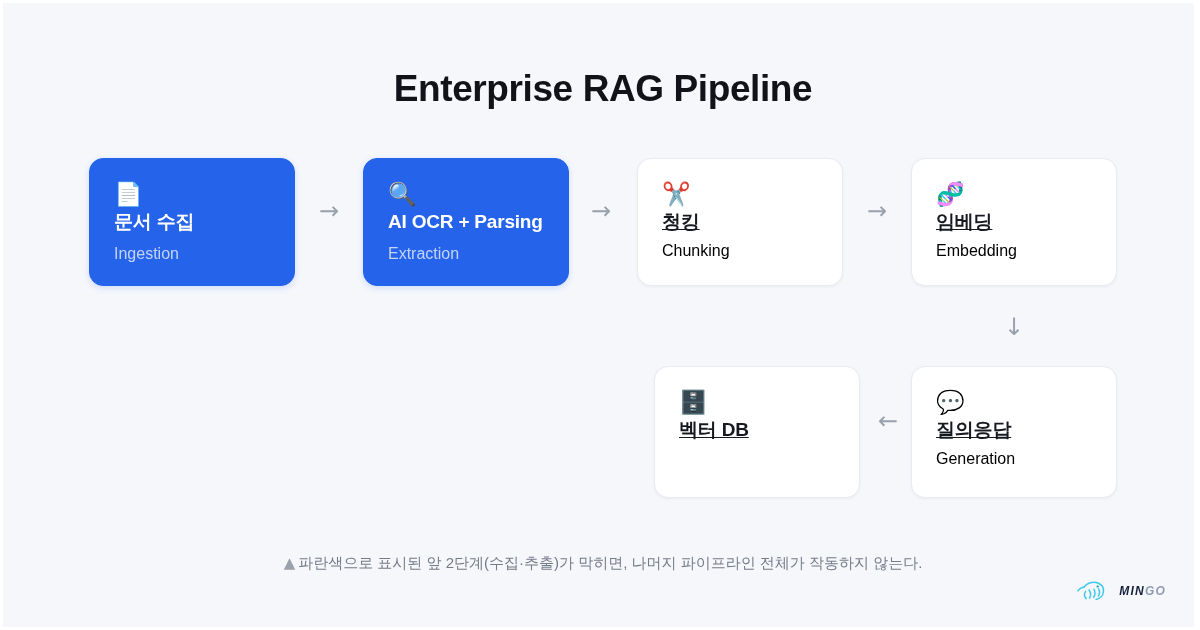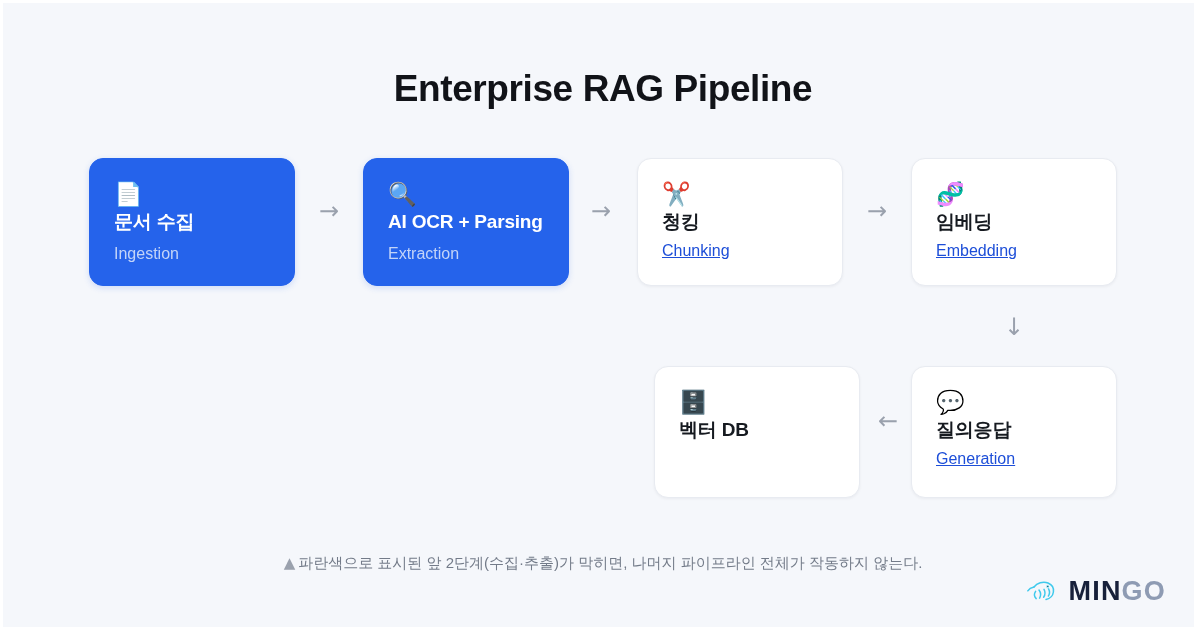--- a/index.html
+++ b/index.html
@@ -59,28 +59,28 @@
     height: 28px;
     display: block;
   }
   .card-title {
     font-size: 19px;
     font-weight: bold;
     line-height: 26px;
     letter-spacing: -0.2px;
   }
   .card.blue .card-title { color: #ffffff; }
-  .card.plain .card-title { color: #161a20; }
+  .card.plain .card-title { color: #161a20; text-decoration: underline; }
   .card-sub {
     margin-top: 5px;
     font-size: 16px;
     line-height: 22px;
   }
   .card.blue .card-sub { color: #c3d4f8; margin-top: 8px; }
-  .card.plain .card-sub { color: #1d4ed8; text-decoration: underline; }
+  .card.plain .card-sub { color: #000000; }
 
   
   .arrow {
     position: absolute;
     color: #9aa1ad;
     font-size: 24px;
     line-height: 24px;
     text-align: center;
     font-family: "DejaVu Sans", sans-serif;
     font-weight: normal;
@@ -108,24 +108,25 @@
     position: absolute;
     right: 28px;
     top: 572px;
     height: 32px;
     display: flex;
     align-items: center;
     gap: 9px;
   }
   #logo .mark { width: 34px; height: 26px; display: block; }
   #logo .wordmark {
-    font-size: 27px;
+    font-size: 12px;
     font-weight: bold;
     letter-spacing: 1.2px;
     line-height: 24px;
+    font-style: italic;
   }
   #logo .wm-a { color: #17203a; }
   #logo .wm-b { color: #8e9bb3; }
 </style>
 </head>
 <body>
 
 <div id="canvas">
 
   <div id="page-title">Enterprise RAG Pipeline</div>

